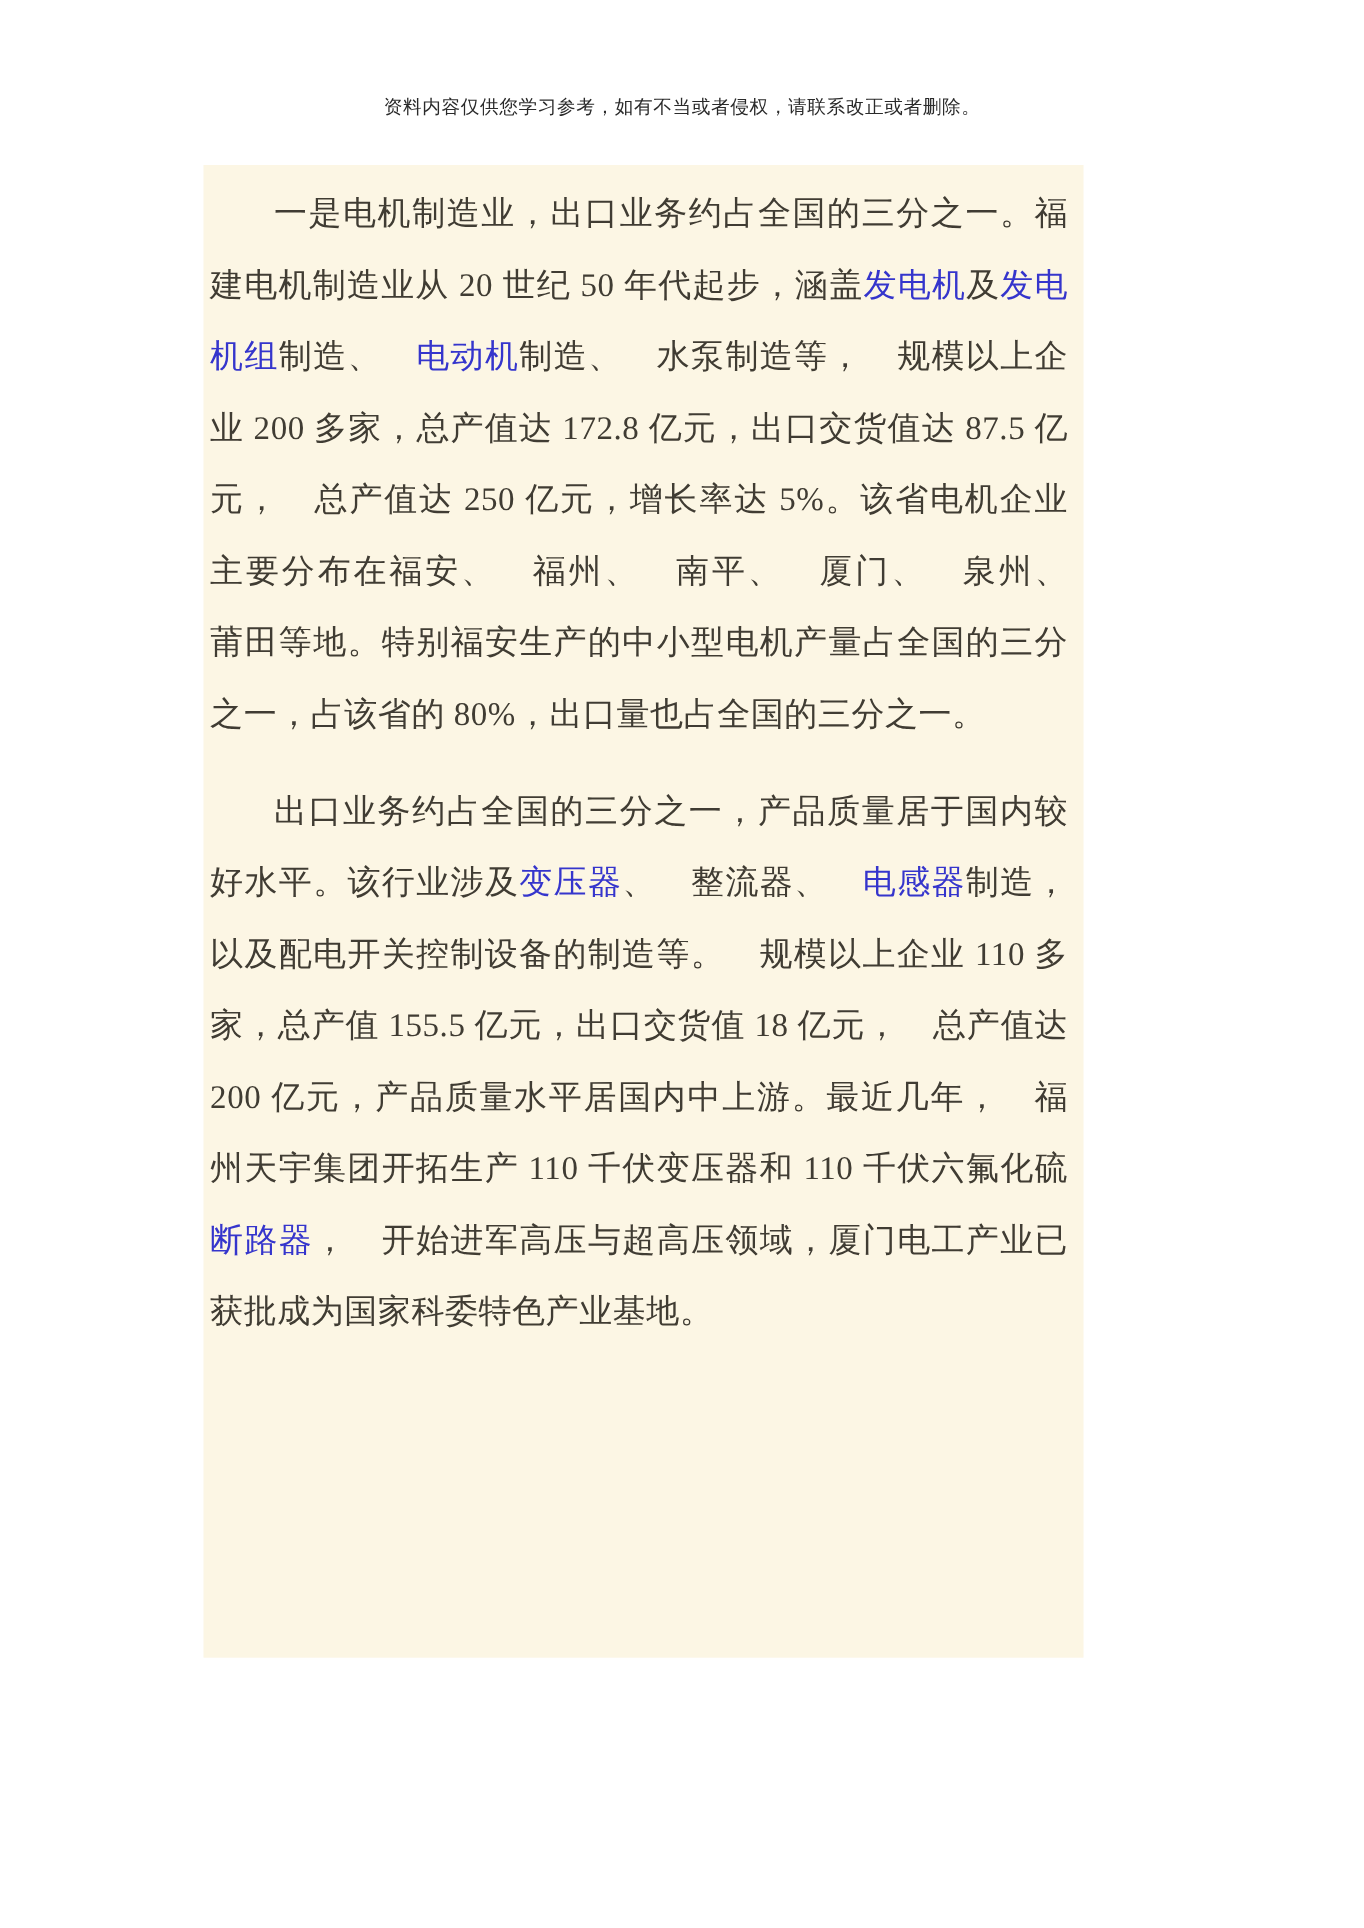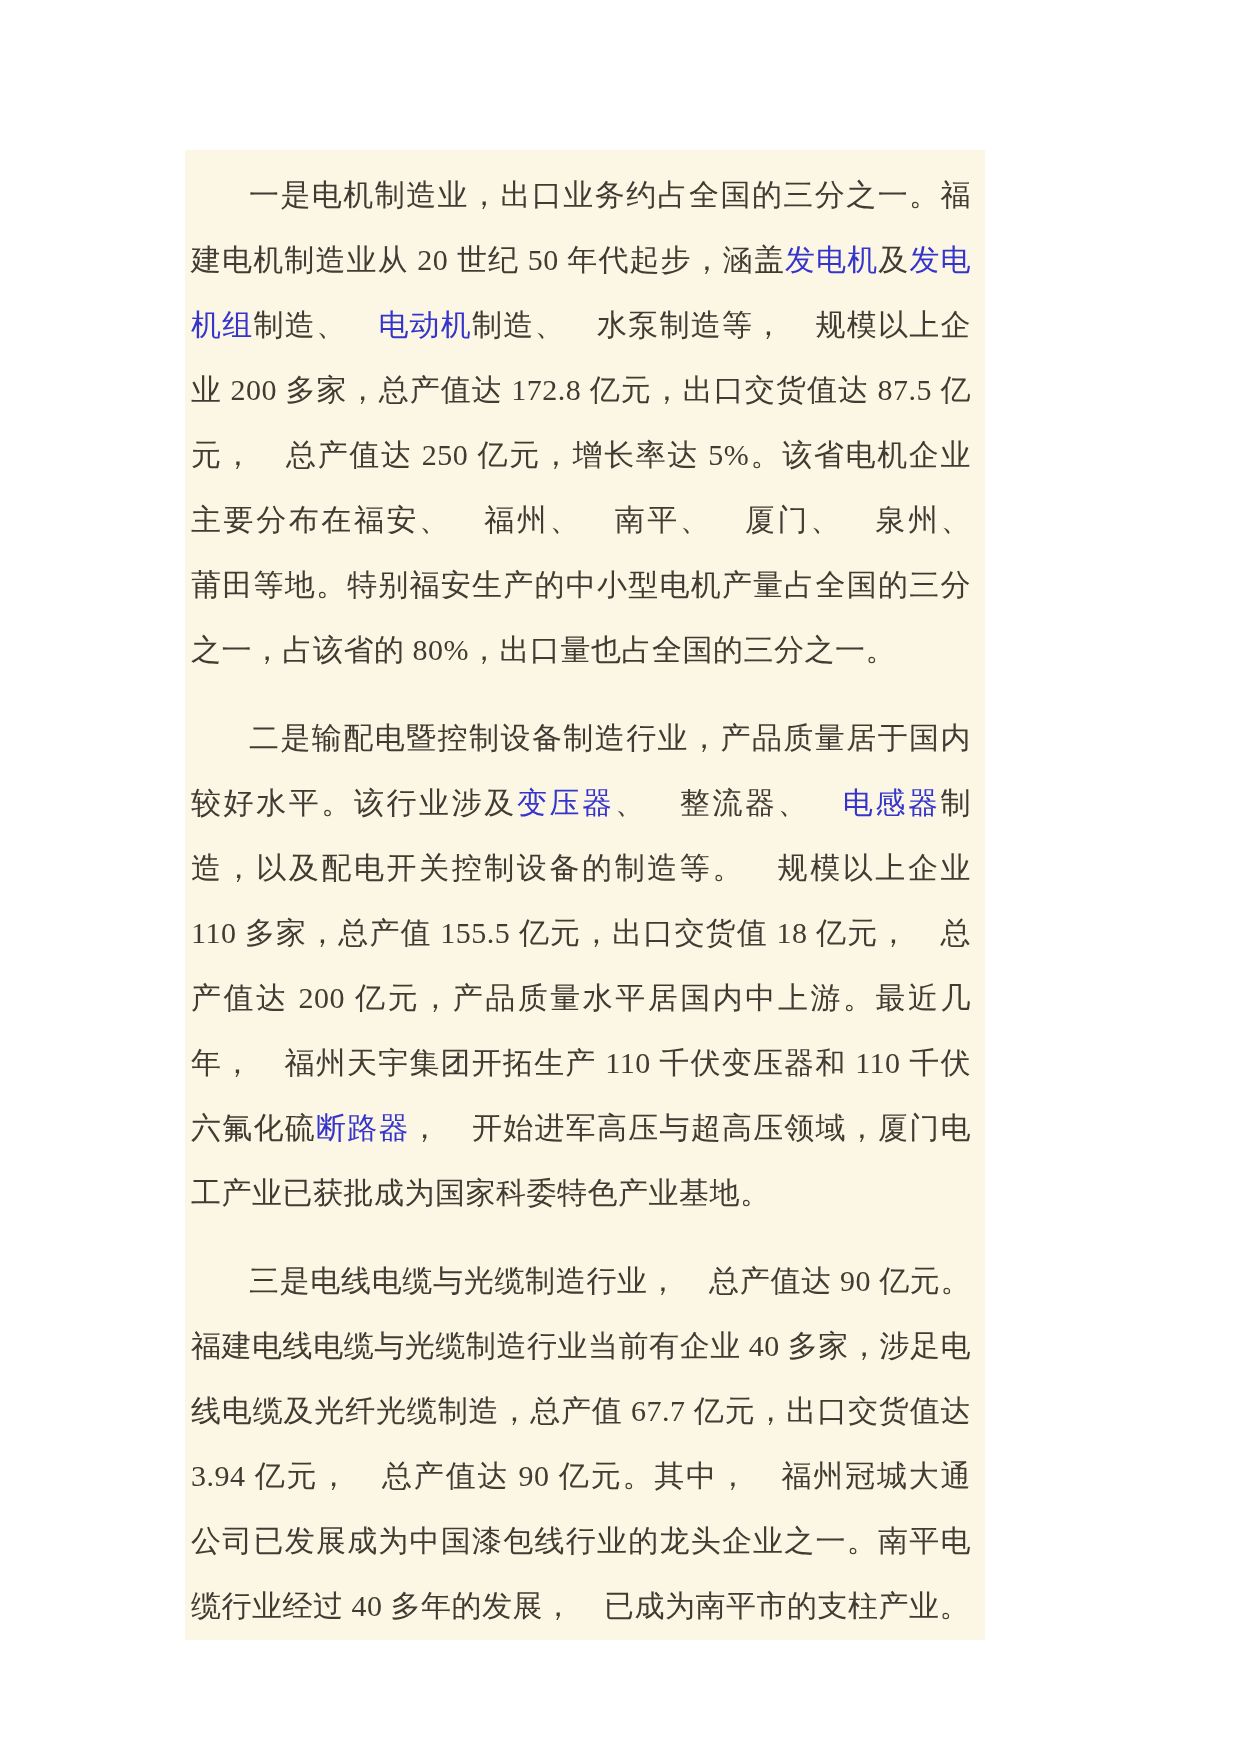--- a/index.html
+++ b/index.html
@@ -54,19 +54,19 @@
   a.doc-link {
     color: var(--link-color);
     text-decoration: none;
     cursor: pointer;
   }
 </style>
 </head>
 <body>
 
 <div class="page">
+  <div class="disclaimer">资料内容仅供您学习参考，如有不当或者侵权，请联系改正或者删除。</div>
 
   <div class="content">
       <p class="para"><span>一是电机制造业，出口业务约占全国的三分之一。福建电机制造业从 20 世纪 50 年代起步，涵盖</span><a class="doc-link" href="#">发电机</a><span>及</span><a class="doc-link" href="#">发电机组</a><span>制造、　</span><a class="doc-link" href="#">电动机</a><span>制造、　水泵制造等，　规模以上企业 200 多家，总产值达 172.8 亿元，出口交货值达 87.5 亿元，　总产值达 250 亿元，增长率达 5%。该省电机企业主要分布在福安、　福州、　南平、　厦门、　泉州、　莆田等地。特别福安生产的中小型电机产量占全国的三分之一，占该省的 80%，出口量也占全国的三分之一。</span></p>
-      <p class="para"><span>二是输配电暨控制设备制造行业，产品质量居于国内较好水平。该行业涉及</span><a class="doc-link" href="#">变压器</a><span>、　整流器、　</span><a class="doc-link" href="#">电感器</a><span>制造，以及配电开关控制设备的制造等。　规模以上企业 110 多家，总产值 155.5 亿元，出口交货值 18 亿元，　总产值达 200 亿元，产品质量水平居国内中上游。最近几年，　福州天宇集团开拓生产 110 千伏变压器和 110 千伏六氟化硫</span><a class="doc-link" href="#">断路器</a><span>，　开始进军高压与超高压领域，厦门电工产业已获批成为国家科委特色产业基地。</span></p>
-      <p class="para"><span>三是电线电缆与光缆制造行业，　总产值达 90 亿元。福建电线电缆与光缆制造行业当前有企业 40 多家，涉足电线电缆及光纤光缆制造，总产值 67.7 亿元，出口交货值达 3.94 亿元，　总产值达 90 亿元。其中，　福州冠城大通公司已发展成为中国漆包线行业的龙头企业之一。南平电缆行业经过 40 多年的发展，　已成为南平市的支柱产业。</span></p>
+      <p class="para"><span>出口业务约占全国的三分之一，产品质量居于国内较好水平。该行业涉及</span><a class="doc-link" href="#">变压器</a><span>、　整流器、　</span><a class="doc-link" href="#">电感器</a><span>制造，以及配电开关控制设备的制造等。　规模以上企业 110 多家，总产值 155.5 亿元，出口交货值 18 亿元，　总产值达 200 亿元，产品质量水平居国内中上游。最近几年，　福州天宇集团开拓生产 110 千伏变压器和 110 千伏六氟化硫</span><a class="doc-link" href="#">断路器</a><span>，　开始进军高压与超高压领域，厦门电工产业已获批成为国家科委特色产业基地。</span></p>
     </div>
 </div>
 
 </body></html>

